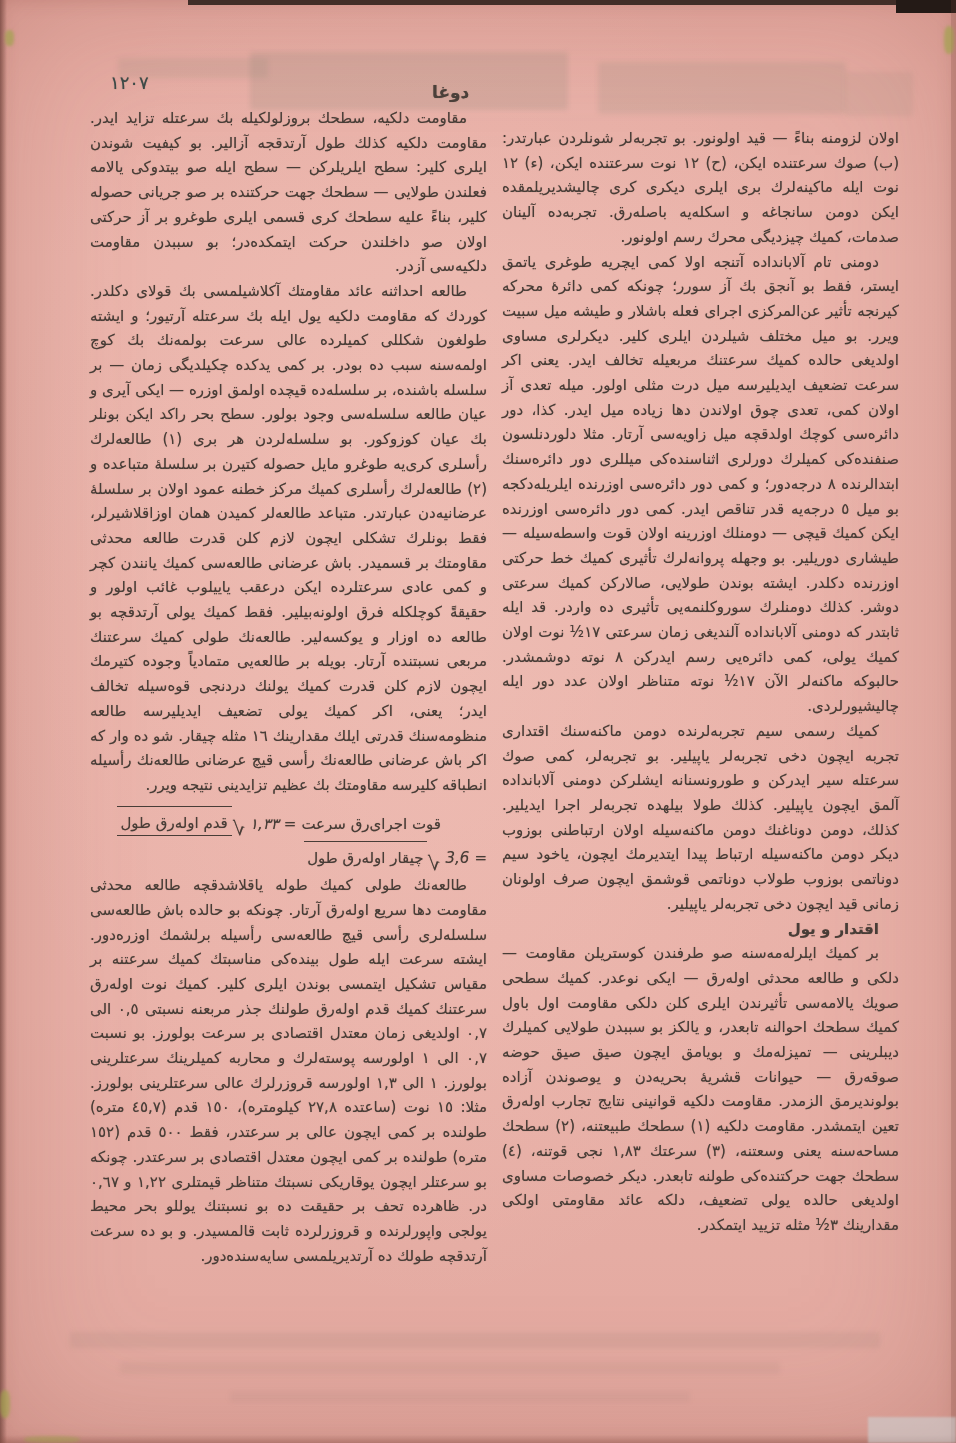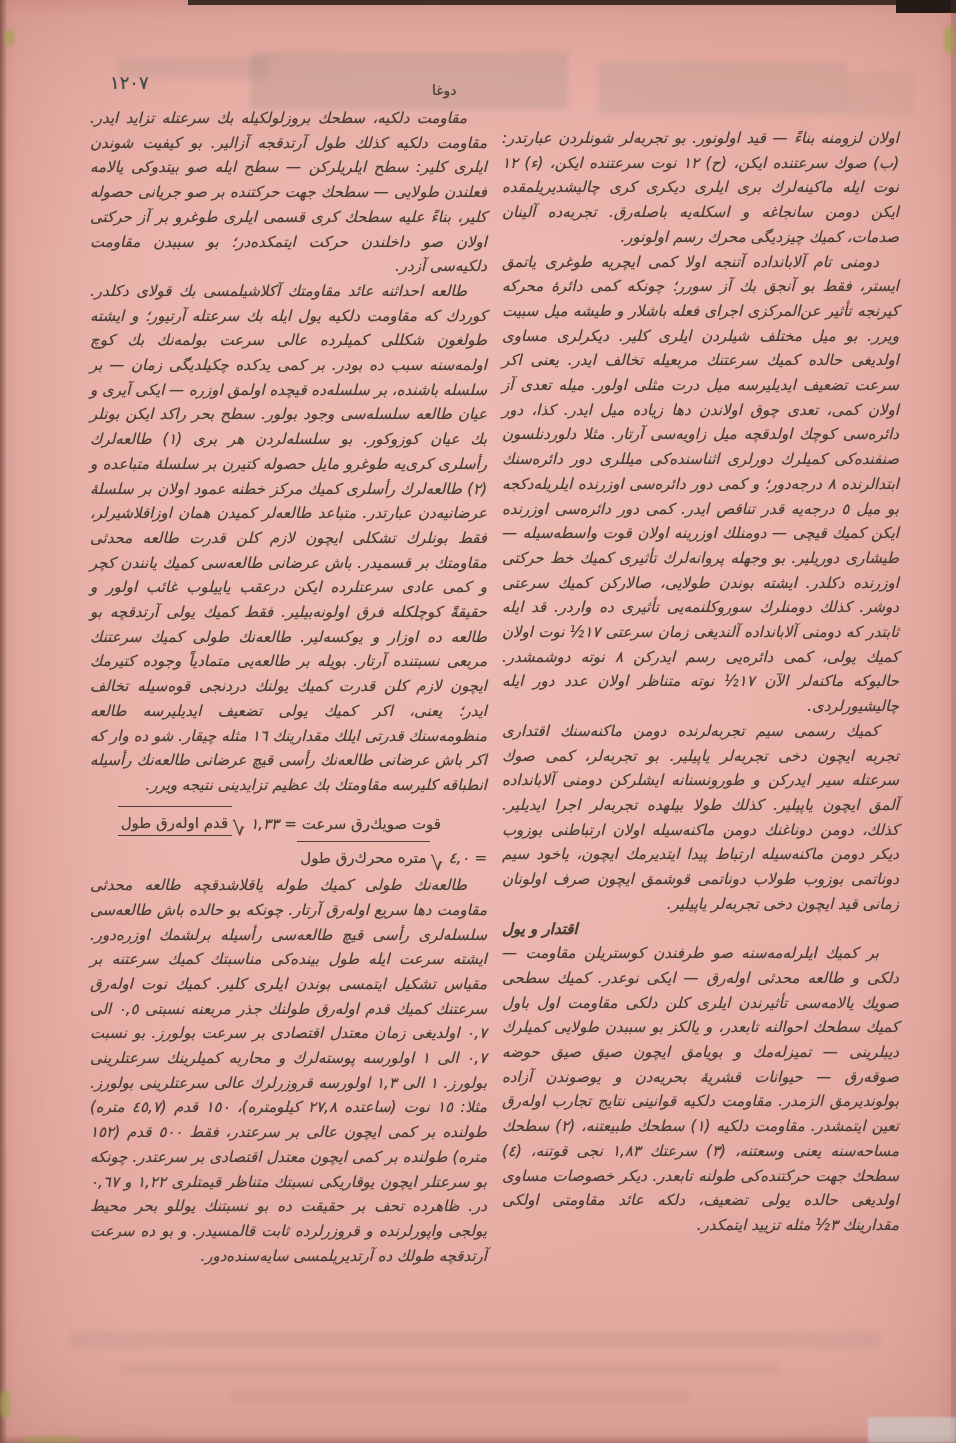--- a/index.html
+++ b/index.html
@@ -31,31 +31,31 @@
   .sm7{left:230px;top:1392px;width:460px;height:10px;background:rgba(115,105,95,0.07);}
   .speck{position:absolute;filter:blur(1.5px);border-radius:40%;background:rgba(158,163,74,0.65);}
   .sp1{left:5px;top:30px;width:9px;height:16px;}
   .sp2{left:944px;top:26px;width:10px;height:28px;}
   .sp3{left:0;top:1390px;width:10px;height:28px;}
   .sp4{left:24px;top:1436px;width:56px;height:7px;background:rgba(158,163,74,0.45);}
   
   .page-number{position:absolute;left:110px;top:72px;direction:ltr;
     font-size:18px;font-weight:normal;color:#3c4a47;letter-spacing:1px;
     text-shadow:0 0 1px rgba(55,70,66,0.6);}
-  .running-title{position:absolute;left:432px;top:82px;font-size:14px;font-weight:normal;
+  .running-title{position:absolute;left:432px;top:82px;font-size:17px;font-weight:bold;
     color:#4b403a;text-shadow:0 0 0.8px rgba(70,58,50,0.6);}
   
   .col{position:absolute;top:106px;width:397px;direction:rtl;text-align:justify;
     color:#483d37;font-size:15px;line-height:24.7px;
     text-shadow:0 0 0.7px rgba(72,58,50,0.55);}
   .col-left{left:90px;}
   .col-right{left:502px;margin-top:20px;}
-  .col p{margin:0;text-indent:20px;font-style:italic;}
+  .col p{margin:0;text-indent:20px;}
   .col p.no-indent{text-indent:0;}
-  .section-heading{margin:10px 0 4px 0;text-align:left;font-weight:bold;text-indent:0;}
+  .section-heading{margin:10px 0 4px 0;text-align:right;font-weight:bold;text-indent:0;}
   .subsection-heading{margin:2px 0 0 0;text-indent:20px;}
   
   .formula{display:flex;direction:rtl;align-items:flex-end;gap:5px;
     margin:5px 0 2px 0;white-space:nowrap;}
   .formula.f1{padding-right:46px;margin-top:8px;}
   .formula .coef{direction:ltr;unicode-bidi:bidi-override;font-style:italic;}
   .radical{display:inline-block;transform:scaleX(-1);font-size:19px;line-height:19px;
     margin-left:-4px;position:relative;top:2px;}
   .radicand{border-top:1.4px solid #483d37;padding:4px 4px 0 3px;}
   .f1 .radicand{border-bottom:1.4px solid #483d37;}
@@ -93,29 +93,29 @@
     <p>کمیك رسمی سیم تجربه‌لرنده دومن ماکنه‌سنك اقتداری تجربه ایچون دخی تجربه‌لر یاپیلیر. بو تجربه‌لر، کمی صوك سرعتله سیر ایدرکن و طورونسنانه ایشلرکن دومنی آلابانداده آلمق ایچون یاپیلیر. کذلك طولا بیلهده تجربه‌لر اجرا ایدیلیر. کذلك، دومن دوناغنك دومن ماکنه‌سیله اولان ارتباطنی بوزوب دیکر دومن ماکنه‌سیله ارتباط پیدا ایتدیرمك ایچون، یاخود سیم دوناتمی بوزوب طولاب دوناتمی قوشمق ایچون صرف اولونان زمانی قید ایچون دخی تجربه‌لر یاپیلیر.</p>
     <p class="section-heading">اقتدار و یول</p>
     <p>بر کمیك ایلرله‌مه‌سنه صو طرفندن کوستریلن مقاومت — دلکی و طالعه محدثی اوله‌رق — ایکی نوعدر. کمیك سطحی صویك یالامه‌سی تأثیرندن ایلری کلن دلکی مقاومت اول باول کمیك سطحك احوالنه تابعدر، و یالکز بو سببدن طولایی کمیلرك دیبلرینی — تمیزله‌مك و بویامق ایچون صیق صیق حوضه صوقه‌رق — حیوانات قشریهٔ بحریه‌دن و یوصوندن آزاده بولوندیرمق الزمدر. مقاومت دلکیه قوانینی نتایج تجارب اوله‌رق تعین ایتمشدر. مقاومت دلکیه (١) سطحك طبیعتنه، (٢) سطحك مساحه‌سنه یعنی وسعتنه، (٣) سرعتك ١,٨٣ نجی قوتنه، (٤) سطحك جهت حرکتنده‌کی طولنه تابعدر. دیکر خصوصات مساوی اولدیغی حالده یولی تضعیف، دلکه عائد مقاومتی اولکی مقدارینك ٣½ مثله تزیید ایتمکدر.</p>
   </div>
 
   <div class="col col-left">
     <p>مقاومت دلکیه، سطحك بروزلولکیله بك سرعتله تزاید ایدر. مقاومت دلکیه کذلك طول آرتدقجه آزالیر. بو کیفیت شوندن ایلری کلیر: سطح ایلریلرکن — سطح ایله صو بیتدوکی یالامه فعلندن طولایی — سطحك جهت حرکتنده بر صو جریانی حصوله کلیر، بناءً علیه سطحك کری قسمی ایلری طوغرو بر آز حرکتی اولان صو داخلندن حرکت ایتمکده‌در؛ بو سببدن مقاومت دلکیه‌سی آزدر.</p>
     <p>طالعه احداثنه عائد مقاومتك آکلاشیلمسی بك قولای دکلدر. کوردك که مقاومت دلکیه یول ایله بك سرعتله آرتیور؛ و ایشته طولغون شکللی کمیلرده عالی سرعت بولمه‌نك بك کوچ اولمه‌سنه سبب ده بودر. بر کمی یدکده چکیلدیگی زمان — بر سلسله باشنده، بر سلسله‌ده قیچده اولمق اوزره — ایکی آیری و عیان طالعه سلسله‌سی وجود بولور. سطح بحر راکد ایکن بونلر بك عیان کوزوکور. بو سلسله‌لردن هر بری (١) طالعه‌لرك رأسلری کری‌یه طوغرو مایل حصوله کتیرن بر سلسلهٔ متباعده و (٢) طالعه‌لرك رأسلری کمیك مرکز خطنه عمود اولان بر سلسلهٔ عرضانیه‌دن عبارتدر. متباعد طالعه‌لر کمیدن همان اوزاقلاشیرلر، فقط بونلرك تشکلی ایچون لازم کلن قدرت طالعه محدثی مقاومتك بر قسمیدر. باش عرضانی طالعه‌سی کمیك یانندن کچر و کمی عادی سرعتلرده ایکن درعقب یاییلوب غائب اولور و حقیقةً کوچلکله فرق اولونه‌بیلیر. فقط کمیك یولی آرتدقچه بو طالعه ده اوزار و یوکسه‌لیر. طالعه‌نك طولی کمیك سرعتنك مربعی نسبتنده آرتار. بویله بر طالعه‌یی متمادیاً وجوده کتیرمك ایچون لازم کلن قدرت کمیك یولنك دردنجی قوه‌سیله تخالف ایدر؛ یعنی، اکر کمیك یولی تضعیف ایدیلیرسه طالعه منظومه‌سنك قدرتی ایلك مقدارینك ١٦ مثله چیقار. شو ده وار که اکر باش عرضانی طالعه‌نك رأسی قیچ عرضانی طالعه‌نك رأسیله انطباقه کلیرسه مقاومتك بك عظیم تزایدینی نتیجه ویرر.</p>
 
     <div class="formula f1">
-      <span>قوت صویك‌رق سرعت</span>
+      <span>قوت اجرای‌رق سرعت</span>
       <span>=</span>
       <span class="coef">١,٣٣</span>
       <span class="radical">√</span>
       <span class="radicand">قدم اوله‌رق طول</span>
     </div>
     <div class="formula f2">
       <span>=</span>
-      <span class="coef">٤,٠</span>
+      <span class="coef">3,6</span>
       <span class="radical">√</span>
-      <span class="radicand">متره محرك‌رق طول</span>
+      <span class="radicand">چیقار اوله‌رق طول</span>
     </div>
 
     <p>طالعه‌نك طولی کمیك طوله یاقلاشدقچه طالعه محدثی مقاومت دها سریع اوله‌رق آرتار. چونکه بو حالده باش طالعه‌سی سلسله‌لری رأسی قیچ طالعه‌سی رأسیله برلشمك اوزره‌دور. ایشته سرعت ایله طول بینده‌کی مناسبتك کمیك سرعتنه بر مقیاس تشکیل ایتمسی بوندن ایلری کلیر. کمیك نوت اوله‌رق سرعتنك کمیك قدم اوله‌رق طولنك جذر مربعنه نسبتی ٠,٥ الی ٠,٧ اولدیغی زمان معتدل اقتصادی بر سرعت بولورز. بو نسبت ٠,٧ الی ١ اولورسه پوسته‌لرك و محاربه کمیلرینك سرعتلرینی بولورز. ١ الی ١,٣ اولورسه قروزرلرك عالی سرعتلرینی بولورز. مثلا: ١٥ نوت (ساعتده ٢٧,٨ کیلومتره)، ١٥٠ قدم (٤٥,٧ متره) طولنده بر کمی ایچون عالی بر سرعتدر، فقط ٥٠٠ قدم (١٥٢ متره) طولنده بر کمی ایچون معتدل اقتصادی بر سرعتدر. چونکه بو سرعتلر ایچون یوقاریکی نسبتك متناظر قیمتلری ١,٢٢ و ٠,٦٧ در. ظاهرده تحف بر حقیقت ده بو نسبتنك یوللو بحر محیط یولجی واپورلرنده و قروزرلرده ثابت قالمسیدر. و بو ده سرعت آرتدقچه طولك ده آرتدیریلمسی سایه‌سنده‌دور.</p>
   </div>
 
 </div>
 
 </body></html>

